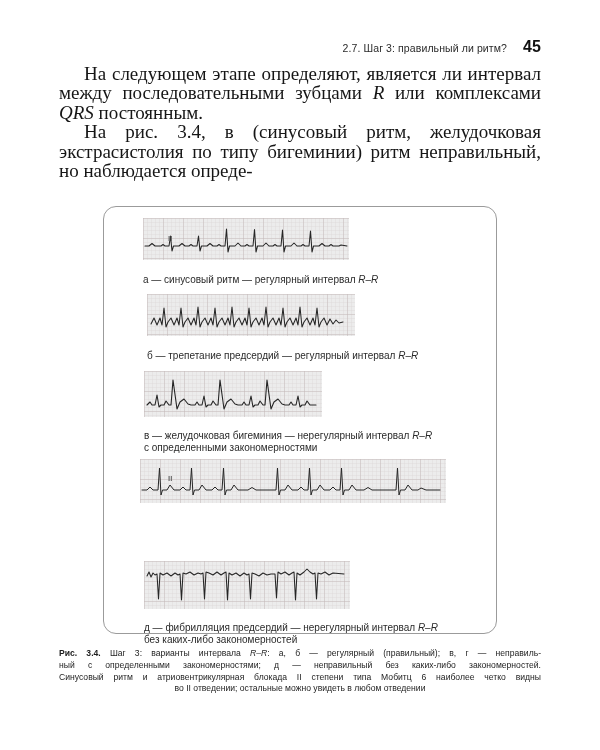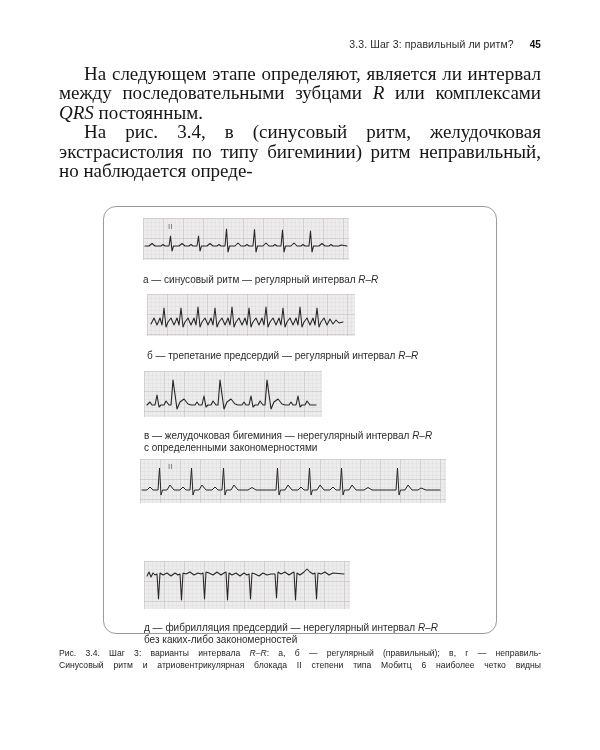--- a/index.html
+++ b/index.html
@@ -16,21 +16,21 @@
   .runhead{
     position:absolute;left:0;right:0;top:38px;
     padding-right:59px;
     text-align:right;
     font-family:"Liberation Sans", sans-serif;
     font-size:10.5px;
     color:#2b2b2b;
     letter-spacing:.1px;
   }
   .runhead .folio{
-    font-weight:bold;font-size:10px;margin-left:16px;color:#111;
+    font-weight:bold;font-size:16px;margin-left:16px;color:#111;
   }
 
   
   .body-copy{
     position:absolute;left:59px;top:64px;width:482px;
     font-size:19px;
     line-height:19.4px;
     text-align:justify;
     text-justify:inter-word;
     color:#161616;
@@ -52,54 +52,55 @@
   .panel{position:absolute;left:0;}
   .strip{
     position:relative;
     background:#ebebeb;
     overflow:hidden;
   }
   .strip svg{display:block;}
   .lead-lbl{
     position:absolute;
     font-family:"Liberation Sans", sans-serif;
-    font-size:8px;font-weight:normal;color:#6d6d6d;
+    font-size:8px;font-weight:bold;color:#6d6d6d;
     line-height:1;
+    margin-top:12px;
   }
   .cap{
     font-family:"Liberation Sans", sans-serif;
     font-size:10px;
     line-height:11.6px;
     color:#2a2a2a;
     white-space:pre-line;
   }
   .cap i{font-style:italic;}
 
   
   .fig-caption{
     position:absolute;left:59px;top:648px;width:482px;
     font-family:"Liberation Sans", sans-serif;
     font-size:8.6px;
     line-height:11.8px;
     color:#1d1d1d;
     text-align:center;
   }
-  .fig-caption .lead{font-weight:normal;}
+  .fig-caption .lead{font-weight:bold;}
   .fig-caption .l1{text-align:justify;text-align-last:justify;}
   .fig-caption .l2{text-align:justify;text-align-last:justify;}
   .fig-caption .l3{text-align:justify;text-align-last:justify;}
   .fig-caption i{font-style:italic;}
 </style>
 </head>
 <body>
 
 <div class="page">
 
   <div class="runhead">
-    <span>3.3. Шаг 3: правильный ли ритм?</span><span class="folio">45</span>
+    <span>2.7. Шаг 3: правильный ли ритм?</span><span class="folio">45</span>
   </div>
 
   <div class="body-copy">
     <p>На следующем этапе определяют, является ли интервал между последовательными зубцами <i>R</i> или комплексами <i>QRS</i> постоянным.</p>
     <p>На рис. 3.4, в (синусовый ритм, желудочковая экстрасистолия по типу бигеминии) ритм неправильный, но наблюдается опреде-</p>
   </div>
 
   <div class="fig-box">
     <div class="fig-inner">
 
@@ -205,16 +206,18 @@
           </svg>
         </div>
         <div class="cap" style="margin-top:13px;">д — фибрилляция предсердий — нерегулярный интервал <i>R–R</i><br>без каких-либо закономерностей</div>
       </div>
 
     </div>
   </div>
 
   <div class="fig-caption">
     <div class="l1"><span class="lead">Рис. 3.4.</span> Шаг 3: варианты интервала <i>R–R</i>: а, б — регулярный (правильный); в, г — неправиль-</div>
+    <div class="l2">ный с определенными закономерностями; д — неправильный без каких-либо закономерностей.</div>
     <div class="l3">Синусовый ритм и атриовентрикулярная блокада II степени типа Мобитц 6 наиболее четко видны</div>
+    <div>во II отведении; остальные можно увидеть в любом отведении</div>
   </div>
 
 </div>
 
 </body></html>

